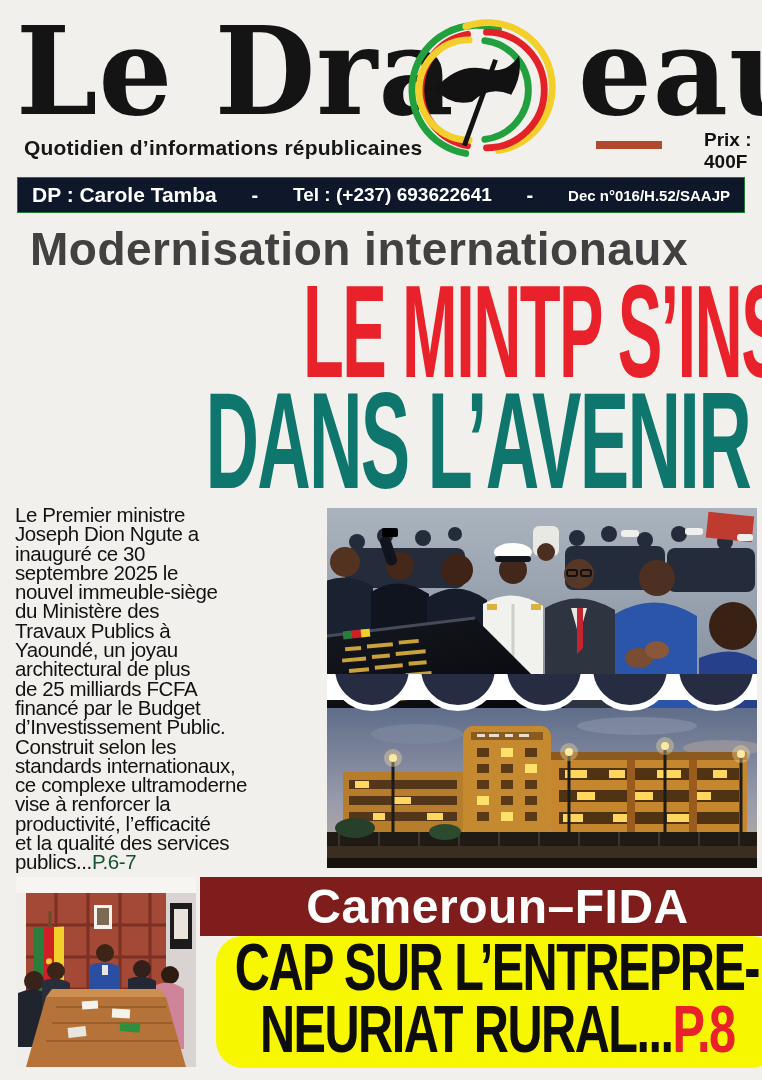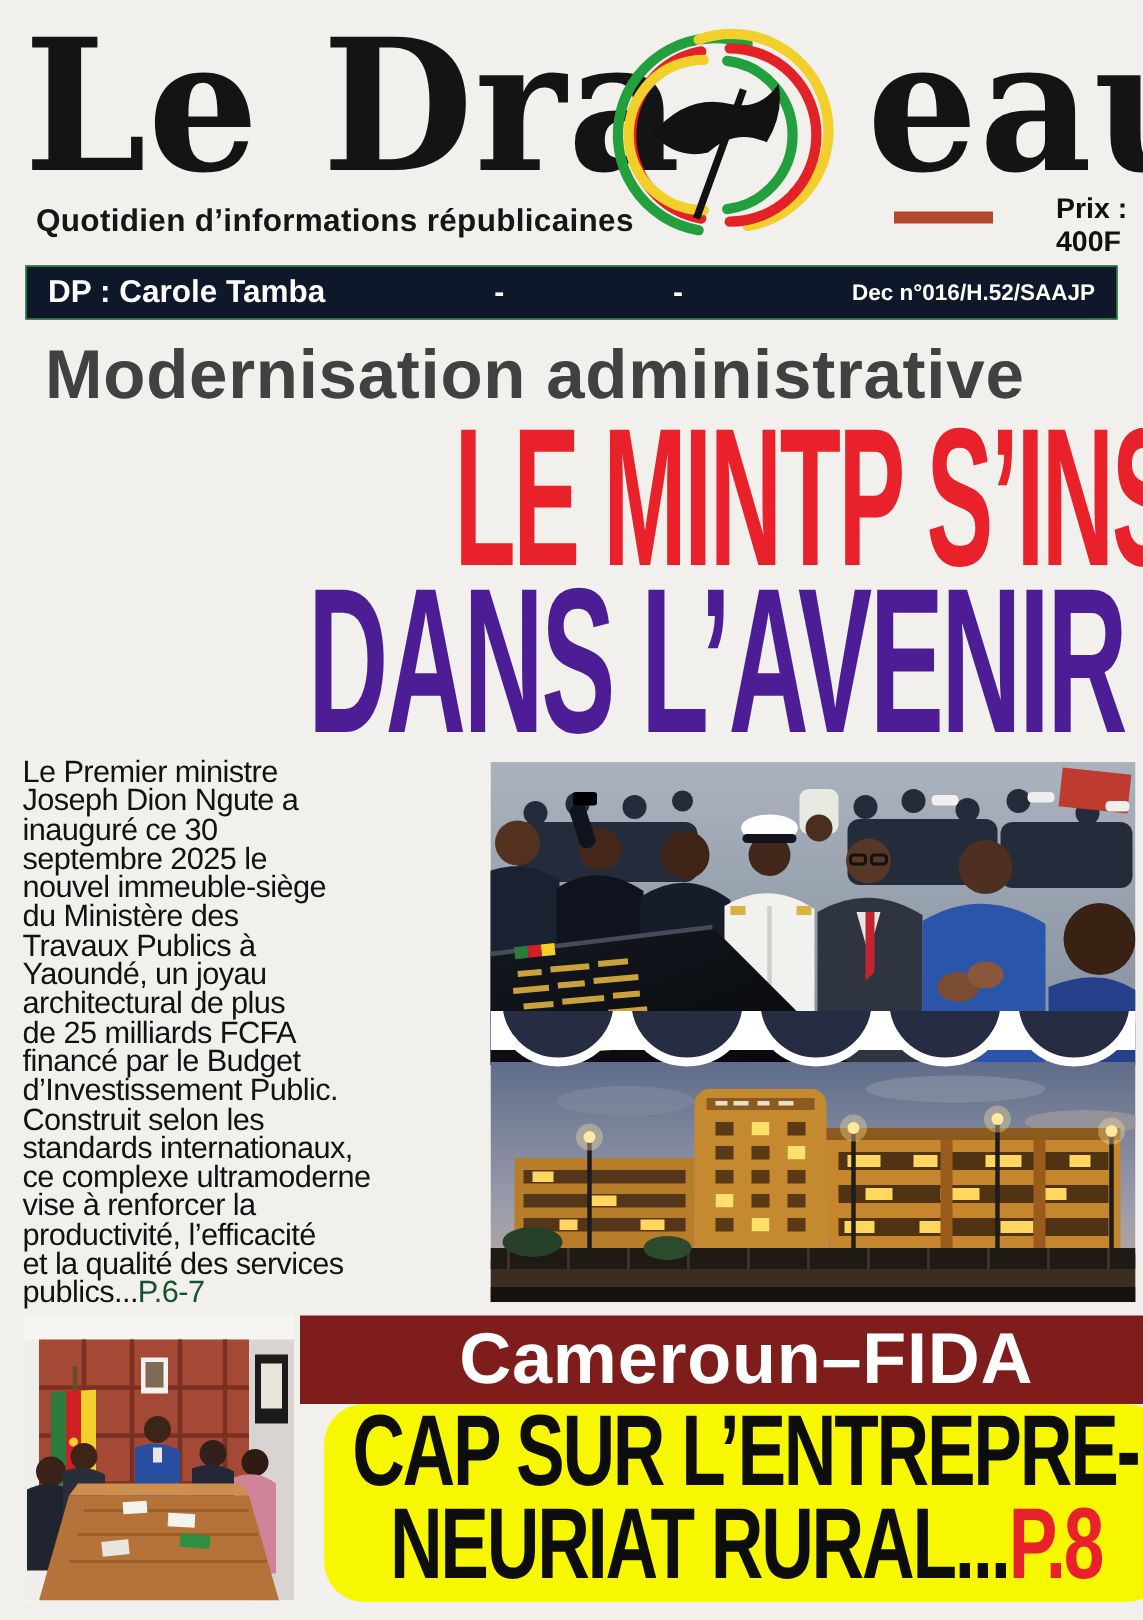--- a/index.html
+++ b/index.html
@@ -39,21 +39,21 @@
   .kicker{
     position:absolute;left:30px;top:222px;font-size:46px;font-weight:bold;
     color:#424041;letter-spacing:.5px;
   }
   .headline-red{
     position:absolute;left:0;top:276px;width:762px;text-align:center;
     font-weight:bold;font-size:126px;line-height:112px;color:#e8212a;white-space:nowrap;
   }
   .headline-black{
     position:absolute;left:0;top:386px;width:670px;text-align:center;
-    font-weight:bold;font-size:130px;line-height:108px;color:#4c1d95;white-space:nowrap;
+    font-weight:bold;font-size:130px;line-height:108px;color:#0f766e;white-space:nowrap;
   }
   .cond-red{display:inline-block;transform:scale(0.53,1.04);transform-origin:center;letter-spacing:-3px;}
   .cond-black{display:inline-block;transform:scale(0.57,1.06);transform-origin:center;letter-spacing:-3px;}
   .lead-body{
     position:absolute;left:15px;top:505px;width:320px;
     font-size:20.5px;line-height:19.3px;font-weight:normal;letter-spacing:-0.4px;
     color:#121212;white-space:pre-line;
   }
   .lead-body .pref{color:#14532d;}
   
@@ -97,25 +97,26 @@
   </div>
   <div class="mast-title t2">eau</div>
   <div class="mast-subtitle">Quotidien d’informations républicaines</div>
   <div class="price-bar"></div>
   <div class="price-label">Prix : 400F</div>
   <div class="issue-info">N°0924 du 01/10/25</div>
 
   <div class="contact-bar">
     <span class="dp">DP : Carole Tamba</span>
     <span class="sep">-</span>
+    <span class="tel">Tel : (+237) 693622641</span>
     <span class="sep">-</span>
     <span class="reg">Dec n°016/H.52/SAAJP</span>
   </div>
 
-  <div class="kicker">Modernisation administrative</div>
+  <div class="kicker">Modernisation internationaux</div>
   <div class="headline-red"><span class="cond-red">LE MINTP S’INSTALLE</span></div>
   <div class="headline-black"><span class="cond-black">DANS L’AVENIR</span></div>
 
   <div class="lead-body"><span>Le Premier ministre
 Joseph Dion Ngute a
 inauguré ce 30
 septembre 2025 le
 nouvel immeuble-siège
 du Ministère des
 Travaux Publics à

